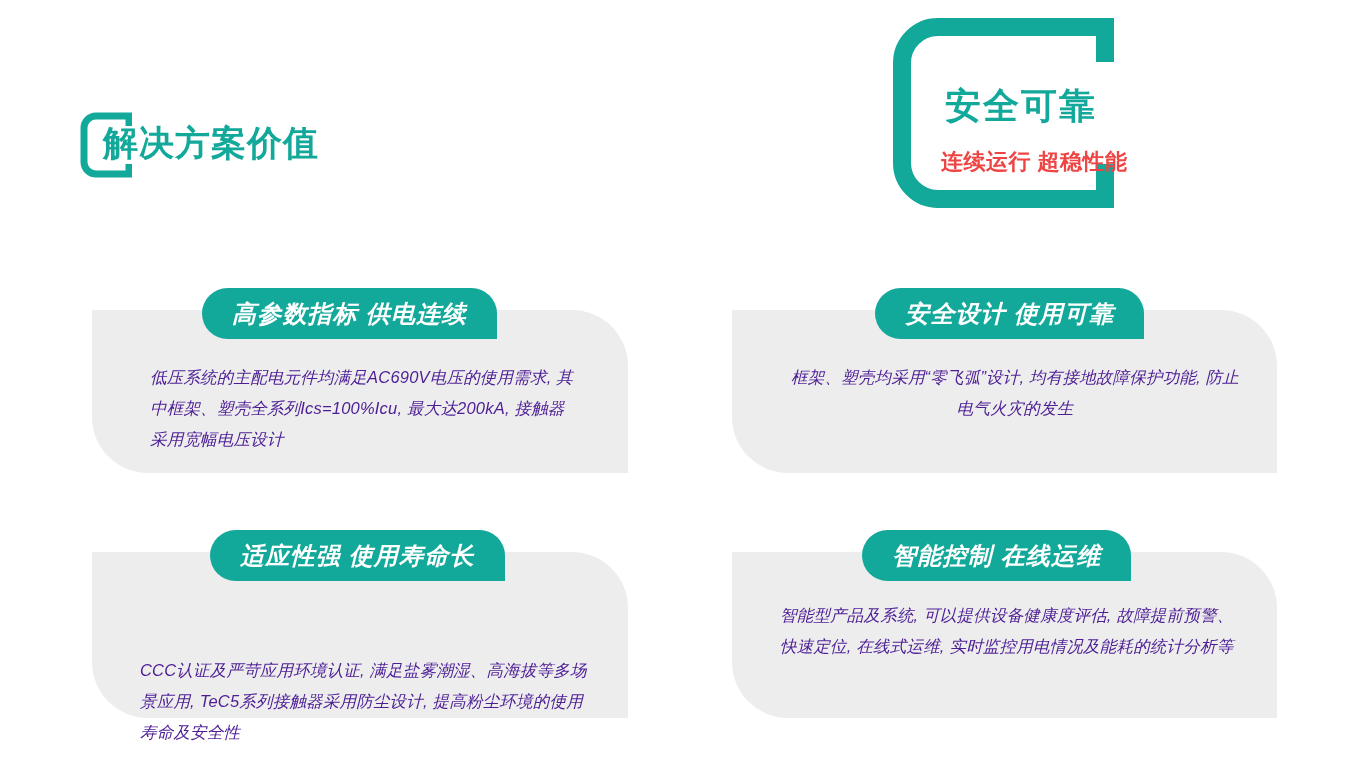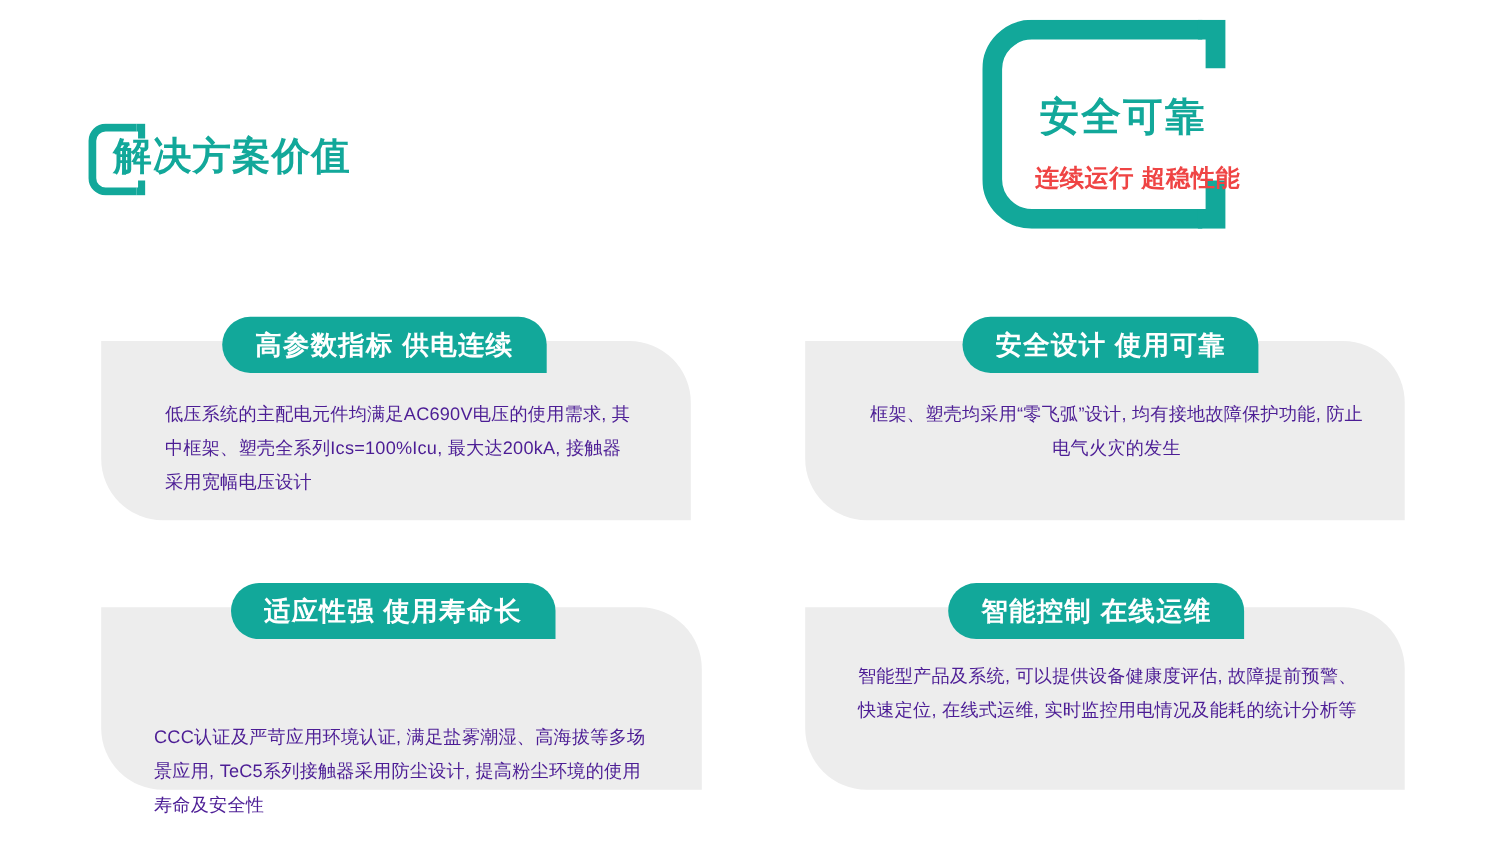--- a/index.html
+++ b/index.html
@@ -88,24 +88,25 @@
     position: absolute;
     left: 0;
     top: 0;
     width: 1350px;
     height: 782px;
   }
   .card {
     position: absolute;
     background: #EDEDED;
     border-radius: 0 56px 0 56px;
+    font-style: italic;
   }
   .card.c0 { left: 92px;  top: 310px; width: 536px; height: 163px; }
   .card.c1 { left: 732px; top: 310px; width: 545px; height: 163px; }
-  .card.c2 { left: 92px;  top: 552px; width: 536px; height: 166px; padding-left: 10px; }
+  .card.c2 { left: 92px;  top: 552px; width: 536px; height: 166px; }
   .card.c3 { left: 732px; top: 552px; width: 545px; height: 166px; }
 
   .card-header {
     position: absolute;
     background: #12A89A;
     height: 51px;
     border-radius: 26px 26px 0 26px;
     display: flex;
     align-items: center;
     justify-content: center;

